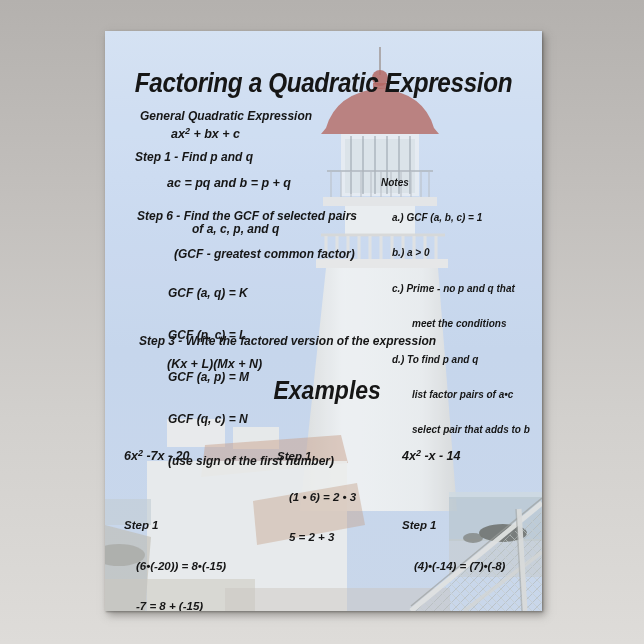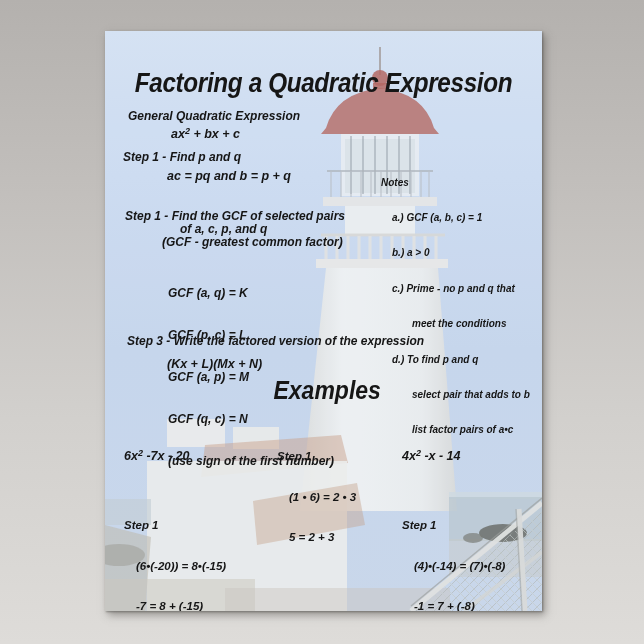--- a/index.html
+++ b/index.html
@@ -9,21 +9,21 @@
     font-family:"Liberation Sans",sans-serif;
   }
   .poster{
     position:absolute;left:105px;top:31px;width:437px;height:580px;overflow:hidden;
     background:linear-gradient(180deg,#d7e3f4 0%,#cedcf1 25%,#c6d5ec 55%,#c9d6e9 100%);
     box-shadow:3px 4px 8px rgba(80,77,74,.5),1px 1px 2px rgba(95,92,89,.6);
     font-style:italic;
   }
   .scene{position:absolute;left:0;top:0;width:437px;height:580px;}
   .t{position:absolute;font-weight:bold;color:#161616;white-space:pre;line-height:1.15;}
-  .fs12{font-size:12px;}
+  .fs12{font-size:12px;margin-left:12px;}
   .fs125{font-size:12.5px;}
   .title{left:0;right:0;top:37px;text-align:center;font-size:27px;letter-spacing:-.4px;
          transform:scaleX(.9);transform-origin:50% 50%;}
   .exh{left:0;right:0;top:345px;text-align:center;font-size:25px;
        transform:scaleX(.92) translateX(4px);transform-origin:50% 50%;}
   .notes{position:absolute;left:276px;top:122px;font-weight:bold;color:#161616;
          font-size:10px;line-height:11.8px;white-space:pre;}
   .nl.i1{padding-left:11px;}
   .nl.i2{padding-left:31px;}
   .gblock{position:absolute;left:63px;top:227px;font-weight:bold;color:#161616;
@@ -151,36 +151,36 @@
     <rect x="0" y="0" width="437" height="580" fill="#ccdcf2" opacity="0.15"></rect>
   </svg>
 
   <div class="t title">Factoring a Quadratic Expression</div>
 
   <div class="t fs12" style="left:23px;top:79px">General Quadratic Expression</div>
 
   <div class="t fs125" style="left:66px;top:96px"><span>ax</span><sup>2</sup><span> + bx + c</span></div>
 
   <div class="t fs12" style="left:18px;top:120px">Step 1 - Find p and q</div>
-  <div class="t fs125" style="left:62px;top:138px">ac = pq and b = p + q</div>
+  <div class="t fs125" style="left:62px;top:145px">ac = pq and b = p + q</div>
 
   <div class="notes">
     <div class="nl">Notes</div>
     <div class="nl i1">a.) GCF (a, b, c) = 1</div>
     <div class="nl i1">b.) a &gt; 0</div>
     <div class="nl i1">c.) Prime - no p and q that</div>
     <div class="nl i2">meet the conditions</div>
     <div class="nl i1">d.) To find p and q</div>
+    <div class="nl i2">list factor pairs of a•c</div>
     <div class="nl i2">select pair that adds to b</div>
-    <div class="nl i2">list factor pairs of a•c</div>
-  </div>
-
-  <div class="t fs12" style="left:20px;top:179px">Step 1 - Find the GCF of selected pairs</div>
+  </div>
+
+  <div class="t fs12" style="left:20px;top:179px">Step 6 - Find the GCF of selected pairs</div>
   <div class="t fs12" style="left:75px;top:192px">of a, c, p, and q</div>
-  <div class="t fs12" style="left:57px;top:205px">(GCF - greatest common factor)</div>
+  <div class="t fs12" style="left:57px;top:217px">(GCF - greatest common factor)</div>
 
   <div class="gblock">
     <div>GCF (a, q) = K</div>
     <div>GCF (p, c) = L</div>
     <div>GCF (a, p) = M</div>
     <div>GCF (q, c) = N</div>
     <div>(use sign of the first number)</div>
   </div>
 
   <div class="t fs12" style="left:22px;top:304px">Step 3 - Write the factored version of the expression</div>
@@ -212,21 +212,20 @@
     
     
     
     
   </div>
 
   <div class="excol" style="left:297px">
     <div class="ex-expr"><span>4x</span><sup>2</sup><span> -x - 14</span></div>
     <div class="ex-step">Step 1</div>
     <div class="ex-line">(4)•(-14) = (7)•(-8)</div>
-    <div class="ex-line">-1 = 7 + (-8)</div>
     
     
     
     
     
     
     
   </div>
 
 </div>

